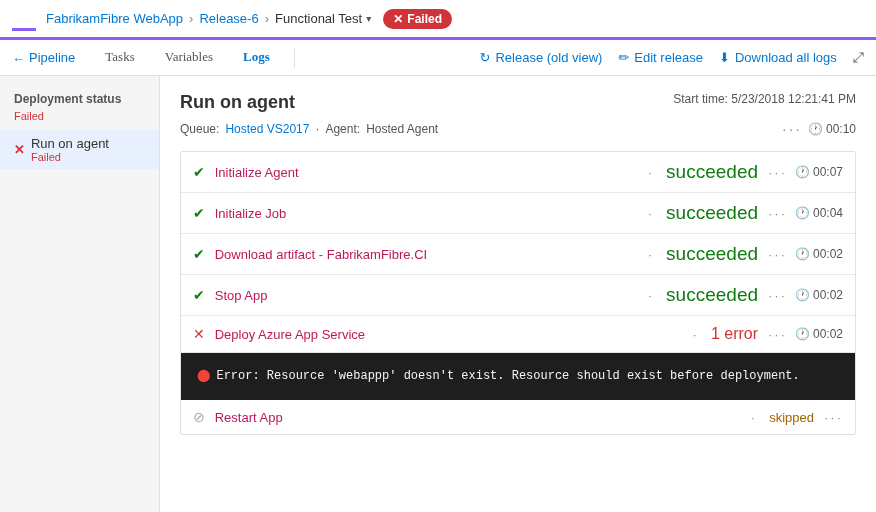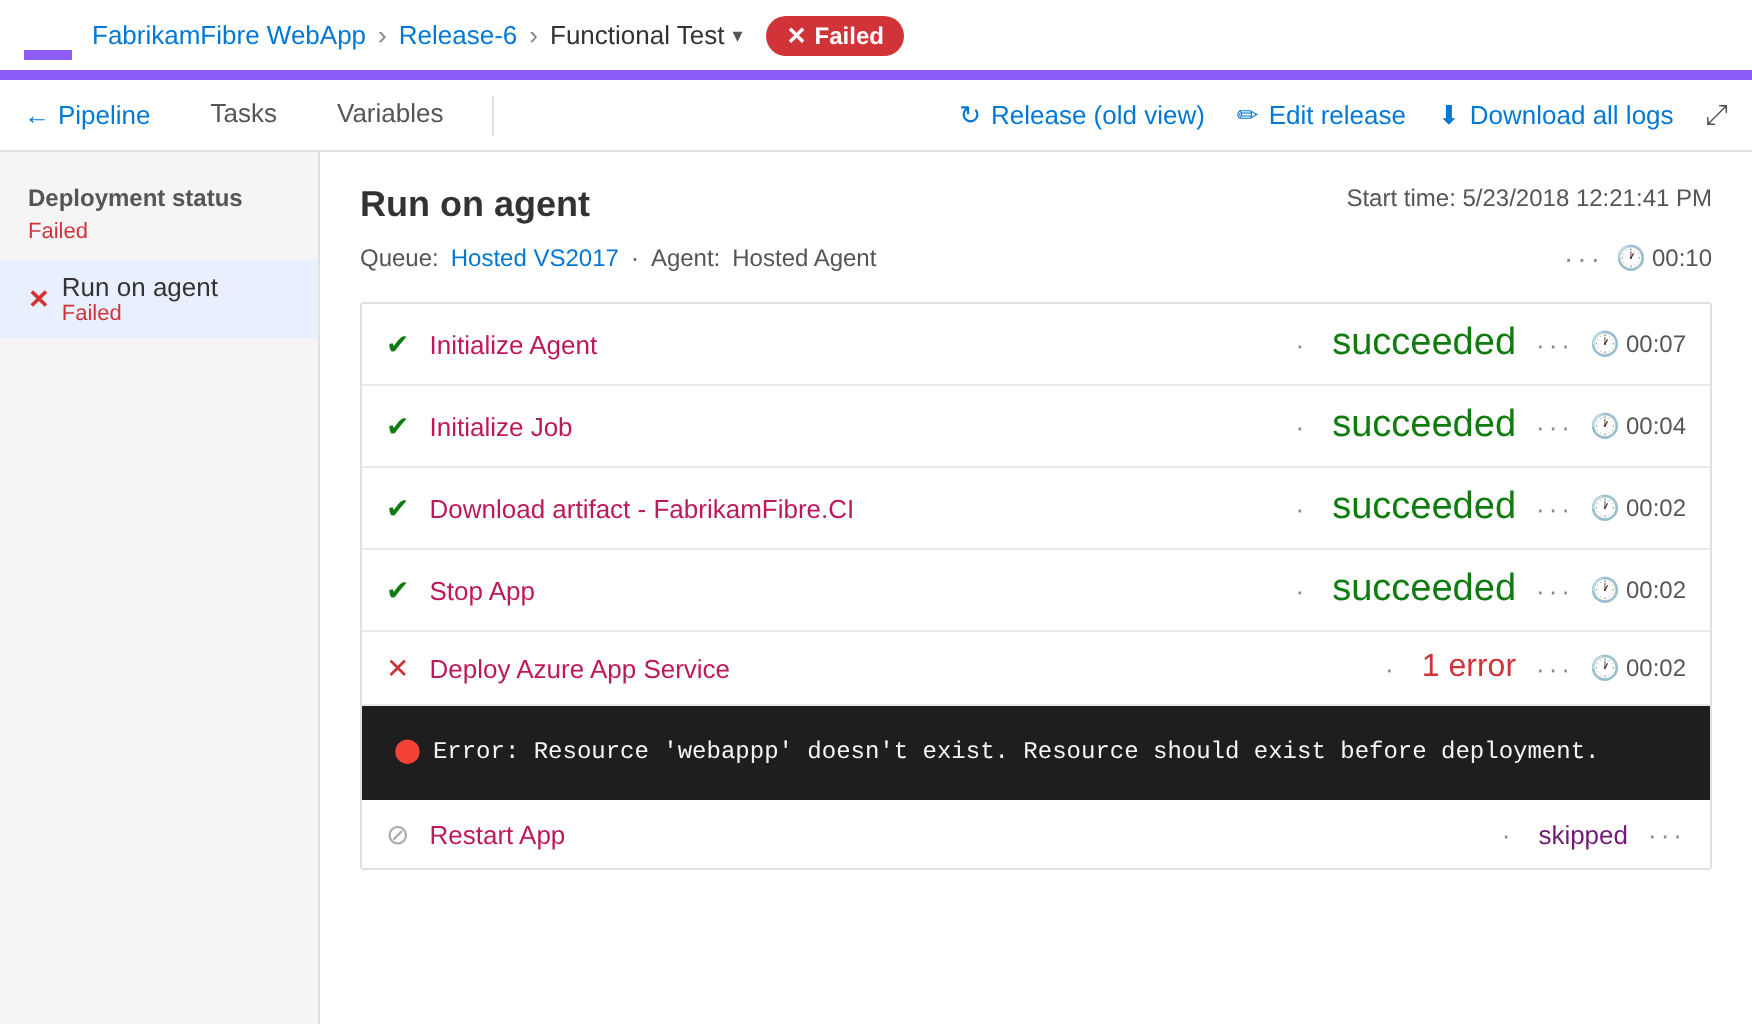--- a/index.html
+++ b/index.html
@@ -4,21 +4,21 @@
   <style>
     * { box-sizing: border-box; margin: 0; padding: 0; }
     body { font-family: 'Segoe UI', Arial, sans-serif; font-size: 13px; color: #333; background: #fff; overflow: hidden; }
 
     
     .top-header {
       display: flex;
       align-items: center;
       padding: 6px 12px;
       background: #fff;
-      border-bottom: 5px solid #8b5cf6;
+      border-bottom: 3px solid #8b5cf6;
       height: 40px;
     }
     .top-header .logo {
       width: 24px; height: 24px;
       display: grid; grid-template-columns: 1fr 1fr; gap: 2px;
       margin-right: 10px;
     }
     .top-header .logo span {
       display: block; background: #0078d4; border-radius: 2px;
     }
@@ -58,20 +58,21 @@
       margin-right: 16px;
       text-decoration: none;
     }
     .nav-tabs .tab {
       padding: 24px 14px;
       font-size: 13px;
       color: #555;
       cursor: pointer;
       border-bottom: 2px solid transparent;
       margin-right: 2px;
+      font-family: Liberation Serif, serif;
     }
     .nav-tabs .tab.active { color: #0078d4; border-bottom-color: #0078d4; font-weight: 600; }
     .nav-tabs .divider { width: 1px; height: 20px; background: #e0e0e0; margin: 0 8px; }
     .nav-tabs .actions { display: flex; align-items: center; gap: 16px; margin-left: auto; }
     .nav-tabs .action-btn {
       display: flex; align-items: center; gap: 5px;
       color: #0078d4; cursor: pointer; font-size: 13px;
       text-decoration: none;
     }
     .nav-tabs .expand-btn { color: #555; cursor: pointer; font-size: 14px; }
@@ -132,21 +133,21 @@
       border-bottom: 1px solid #e8e8e8;
       background: #fff;
       gap: 10px;
     }
     .task-row:last-child { border-bottom: none; }
     .task-row .task-icon { font-size: 14px; flex-shrink: 0; }
     .task-row .task-name { flex: 1; font-size: 13px; color: #be185d; }
     .task-row .task-sep { color: #888; margin: 0 4px; }
     .task-row .task-status-ok { color: #107c10; font-size: 19px; }
     .task-row .task-status-err { color: #d13438; font-size: 16px; }
-    .task-row .task-status-skip { color: #701a75; font-size: 13px; }
+    .task-row .task-status-skip { color: #a16207; font-size: 13px; }
     .task-row .task-actions { display: flex; align-items: center; gap: 8px; margin-left: auto; }
     .task-row .task-dots { color: #888; cursor: pointer; letter-spacing: 2px; font-size: 13px; }
     .task-row .task-time { display: flex; align-items: center; gap: 3px; color: #555; font-size: 12px; min-width: 46px; }
 
     
     .error-block {
       background: #1e1e1e;
       color: #f5f5f5;
       font-family: 'Consolas', 'Courier New', monospace;
       font-size: 12px;
@@ -187,20 +188,21 @@
   </div>
 </div>
 
 <div class="nav-tabs">
   <a class="back-btn">
     <span>←</span>
     <span>Pipeline</span>
   </a>
   <div class="tab">Tasks</div>
   <div class="tab">Variables</div>
+  <div class="tab active">Logs</div>
   <div class="divider"></div>
   <div class="actions">
     <a class="action-btn">
       <span>↻</span>
       <span>Release (old view)</span>
     </a>
     <a class="action-btn">
       <span>✏</span>
       <span>Edit release</span>
     </a>

